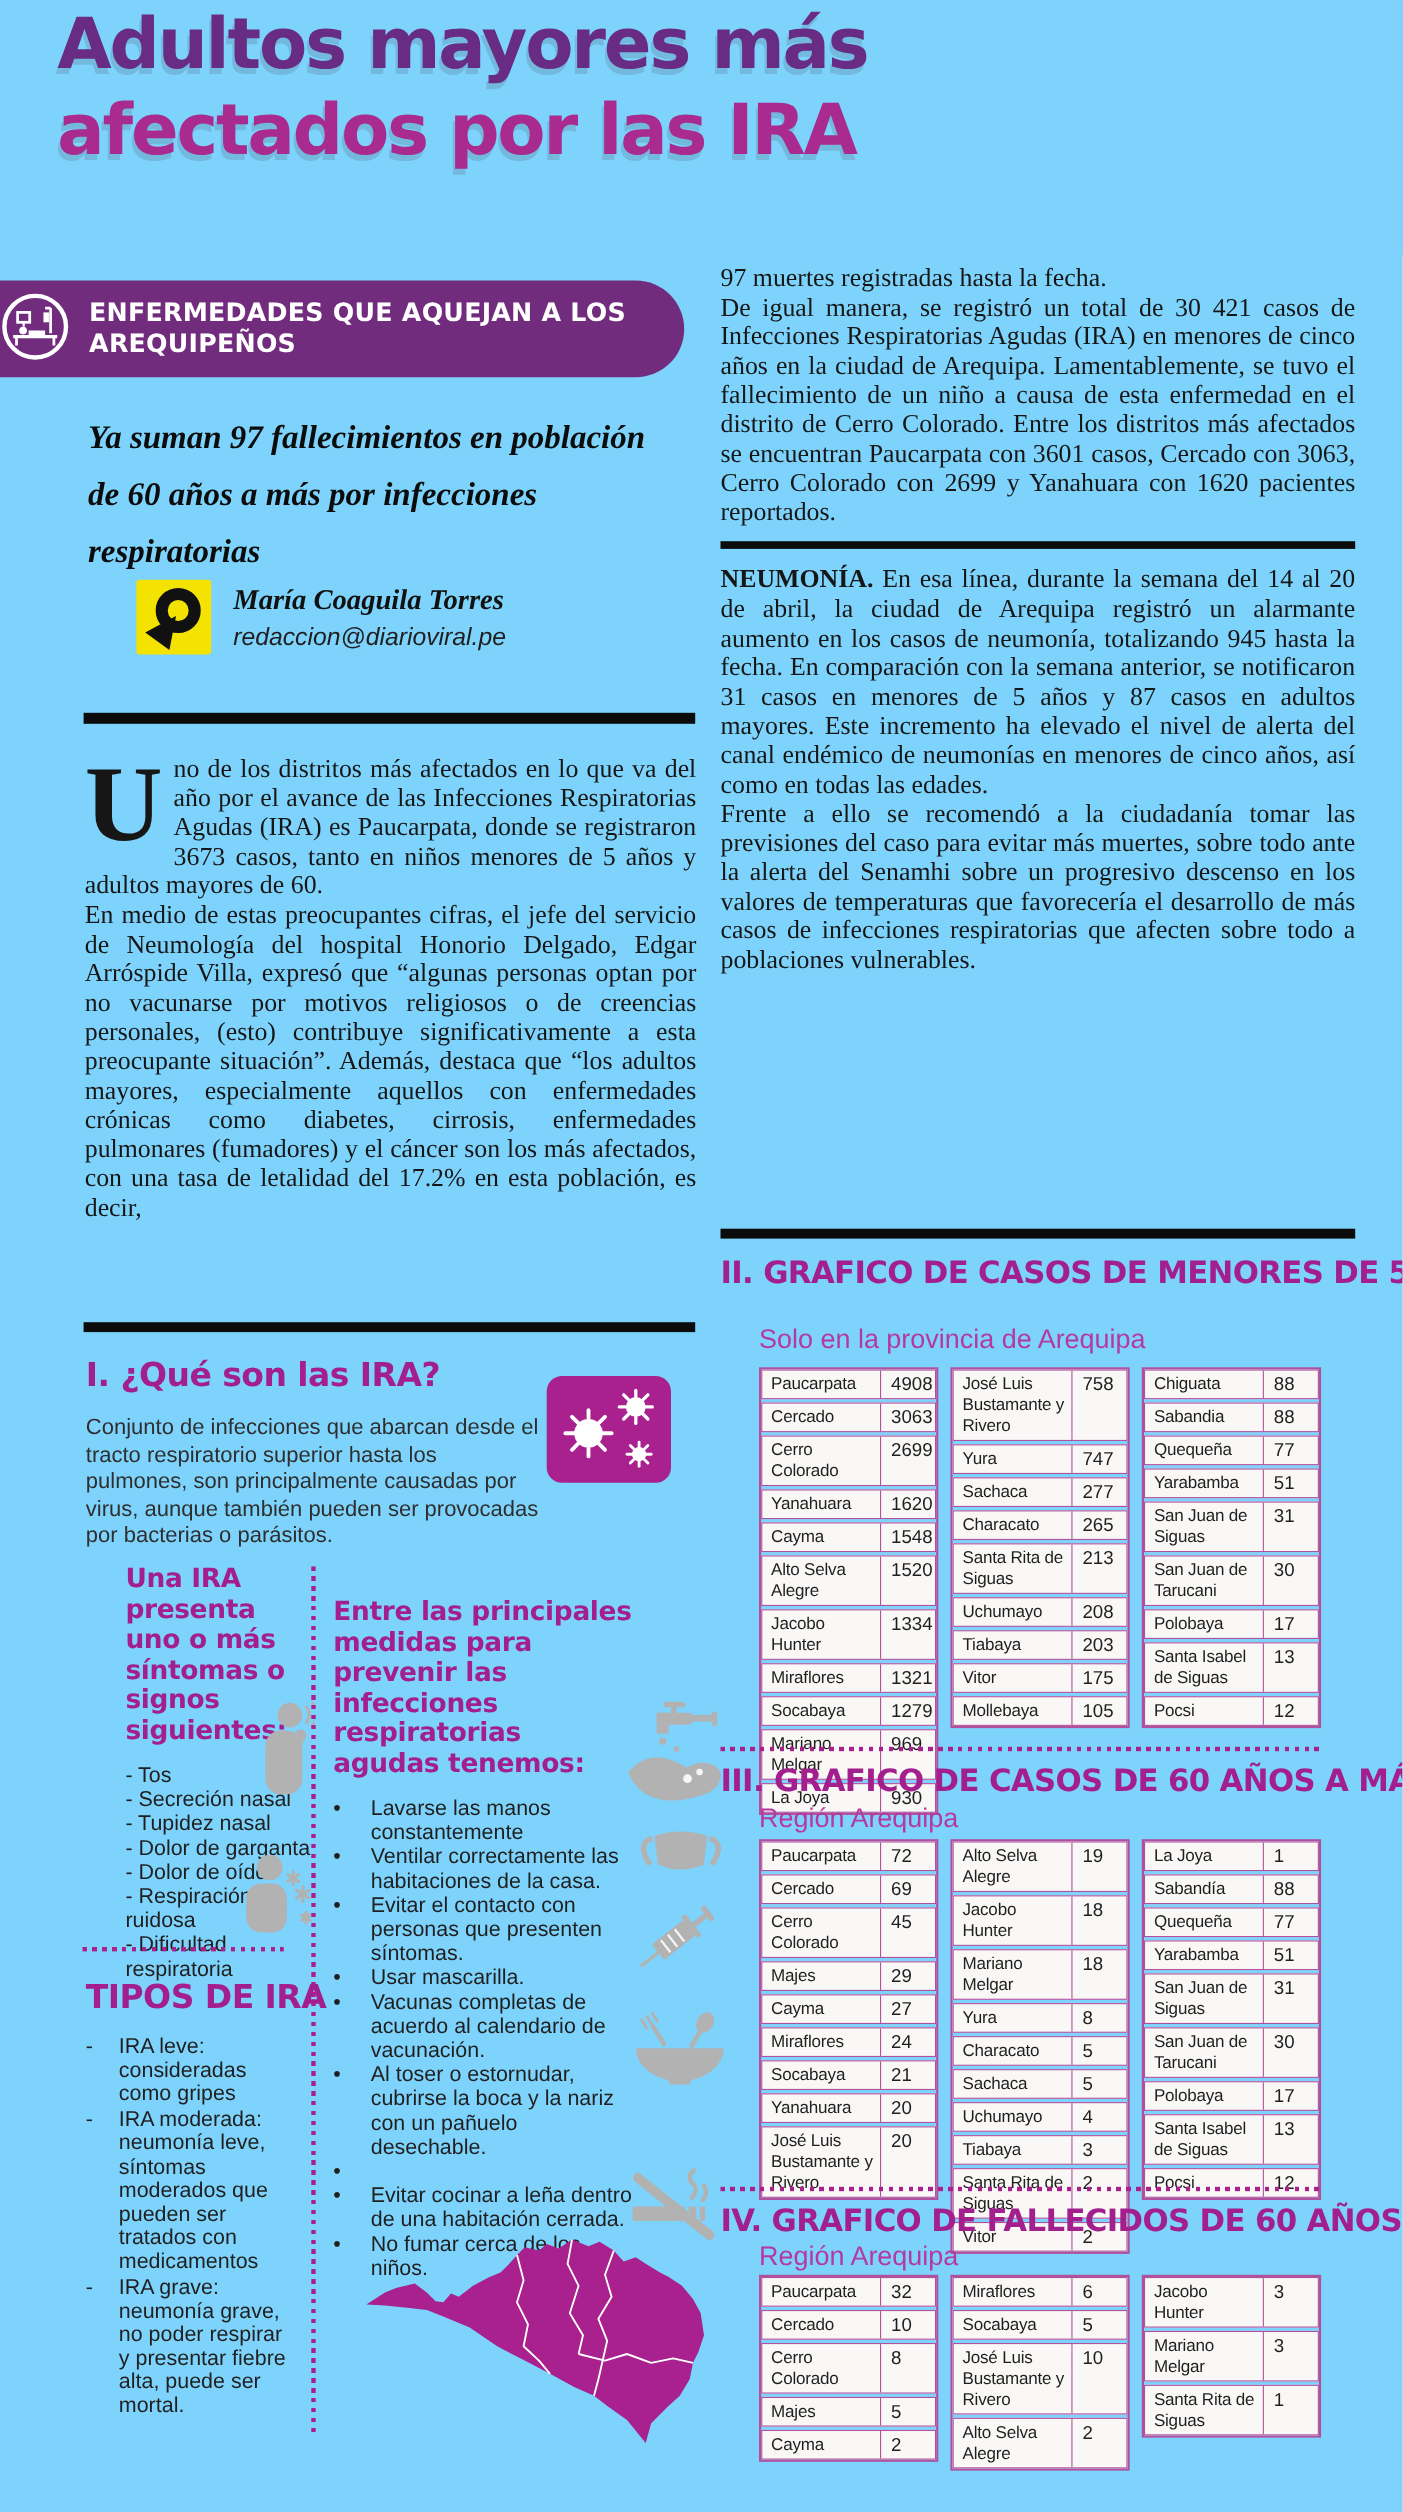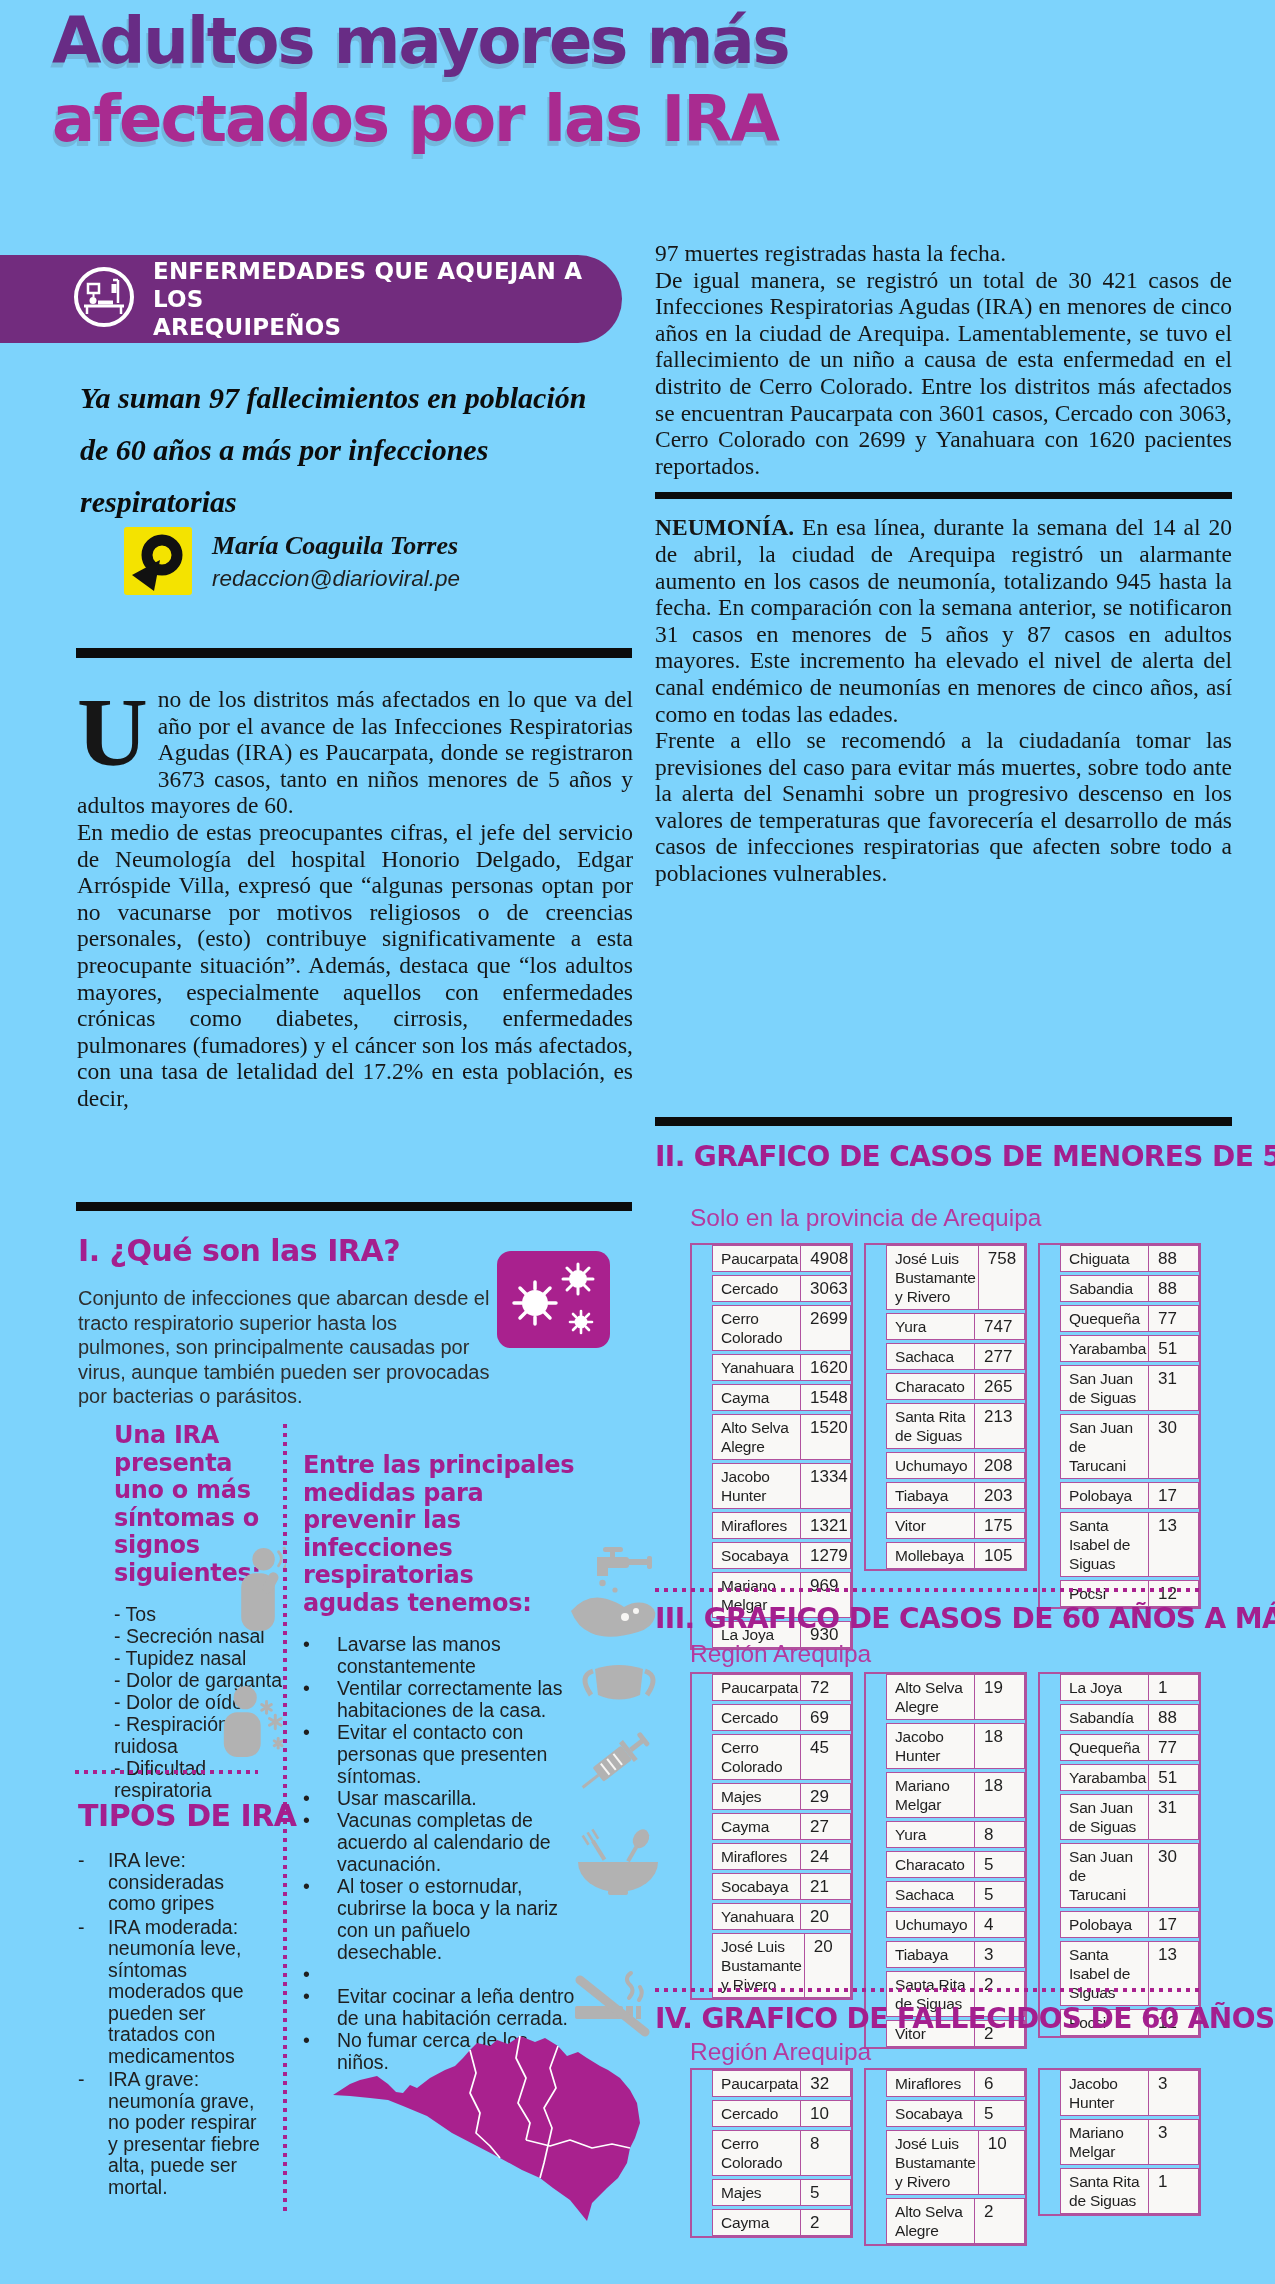--- a/index.html
+++ b/index.html
@@ -7,21 +7,21 @@
         font-family:"Liberation Sans",sans-serif;color:#1c1c1c;}
   .abs{position:absolute;}
 
   
   .headline{left:52px;top:2px;font-family:"DejaVu Sans",sans-serif;font-weight:bold;
             font-size:64px;line-height:78px;letter-spacing:-2px;
             text-shadow:-2px 5px 0 rgba(60,50,60,.16);}
   .hl1{color:#682c85;} .hl2{color:#a92b90;}
 
   .badge{left:0;top:255px;width:622px;height:88px;background:#722c7e;
-         border-radius:0 44px 44px 0;display:flex;align-items:center;padding-left:72px;
+         border-radius:0 44px 44px 0;display:flex;align-items:center;
          gap:17px;box-sizing:border-box;}
   .badge-text{color:#fff;font-family:"DejaVu Sans",sans-serif;font-weight:bold;
               font-size:23px;line-height:28px;letter-spacing:.2px;}
 
   .subheadline{left:80px;top:372px;width:520px;font-family:"Liberation Serif",serif;
                font-weight:bold;font-style:italic;font-size:30px;line-height:52px;color:#0c0c0c;}
 
   .author{left:76px;top:527px;display:flex;align-items:center;gap:20px;margin-left:48px;}
   .logo{width:68px;height:68px;background:#f4e300;border-radius:3px;display:flex;
         align-items:center;justify-content:center;}
@@ -56,21 +56,21 @@
   .tipos-item{display:grid;grid-template-columns:30px 1fr;font-size:19.5px;line-height:21.5px;
               color:#1f1f1f;margin-bottom:2px;}
 
   .dots-h{height:4px;background-image:repeating-linear-gradient(90deg,#a9218e 0 4px,transparent 4px 9px);}
   .dots-v{width:4px;background-image:repeating-linear-gradient(180deg,#a9218e 0 4px,transparent 4px 9px);}
 
   
   .sec-title{font-family:"DejaVu Sans",sans-serif;font-weight:bold;font-size:28px;
              letter-spacing:-.6px;color:#a41f8e;white-space:nowrap;}
   .sec-sub{font-size:24.5px;color:#b43a9f;}
-  .tbl{width:163px;border:2px solid #b0519e;box-sizing:border-box;padding-left:20px;}
+  .tbl{width:163px;border:2px solid #b0519e;box-sizing:border-box;}
   .trow{display:flex;border:1.6px solid #b0519e;margin:0 0 3px 0;background:#f9f8f6;}
   .trow:last-child{margin-bottom:0;}
   .tname{flex:1;padding:3px 2px 3px 8px;font-size:15.5px;line-height:19px;letter-spacing:-.2px;color:#1f1f1f;}
   .tval{width:50px;border-left:1.6px solid #b0519e;padding:3px 0 3px 9px;font-size:17px;
         line-height:19px;color:#1f1f1f;box-sizing:border-box;}
 
   .gray{fill:#b2b2b2;}
   .gray-stroke{stroke:#b2b2b2;fill:none;}
 </style>
 </head>

